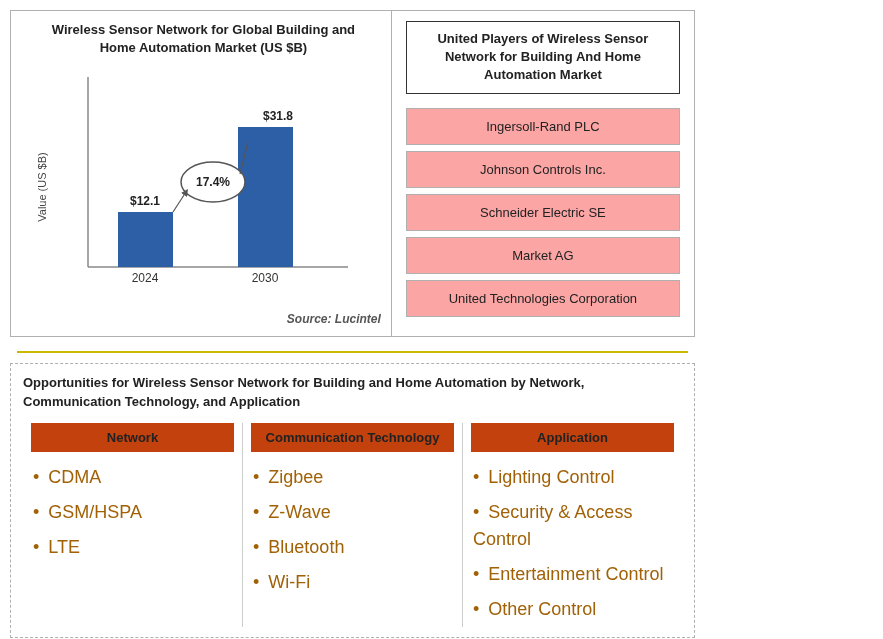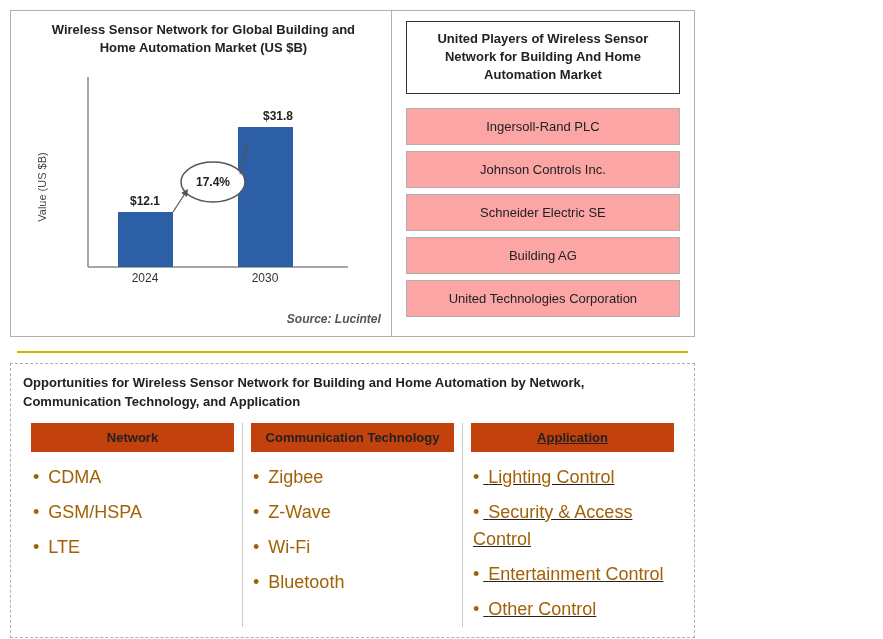--- a/index.html
+++ b/index.html
@@ -108,21 +108,20 @@
     }
 
     .col-section {
       flex: 1;
       padding: 0 8px;
       border-right: 1px solid #ccc;
     }
 
     .col-section:last-child {
       border-right: none;
-      text-decoration: underline;
     }
 
     .col-header {
       background: #c2410c;
       font-weight: bold;
       font-size: 13px;
       text-align: center;
       padding: 7px 5px;
       margin-bottom: 8px;
       color: #222;
@@ -207,21 +206,21 @@
         <strong>Source: Lucintel</strong>
       </div>
     </div>
 
     <div class="major-players-area">
       <div class="major-players-title">United Players of Wireless Sensor Network for Building And Home Automation Market</div>
 
       <div class="player-item">Ingersoll-Rand PLC</div>
       <div class="player-item">Johnson Controls Inc.</div>
       <div class="player-item">Schneider Electric SE</div>
-      <div class="player-item">Building AG</div>
+      <div class="player-item">Market AG</div>
       <div class="player-item">United Technologies Corporation</div>
     </div>
 
   </div>
 
   <div class="divider-line"></div>
 
   <div class="bottom-section">
     <div class="opportunities-title">Opportunities for Wireless Sensor Network for Building and Home Automation by Network, Communication Technology, and Application</div>
 
@@ -248,25 +247,25 @@
         <div class="col-item">
           <span class="bullet">•</span>
           <span>Zigbee</span>
         </div>
         <div class="col-item">
           <span class="bullet">•</span>
           <span>Z-Wave</span>
         </div>
         <div class="col-item">
           <span class="bullet">•</span>
+          <span>Bluetooth</span>
+        </div>
+        <div class="col-item">
+          <span class="bullet">•</span>
           <span>Wi-Fi</span>
-        </div>
-        <div class="col-item">
-          <span class="bullet">•</span>
-          <span>Bluetooth</span>
         </div>
       </div>
 
       <div class="col-section">
         <div class="col-header">Application</div>
         <div class="col-item">
           <span class="bullet">•</span>
           <span>Lighting Control</span>
         </div>
         <div class="col-item">

